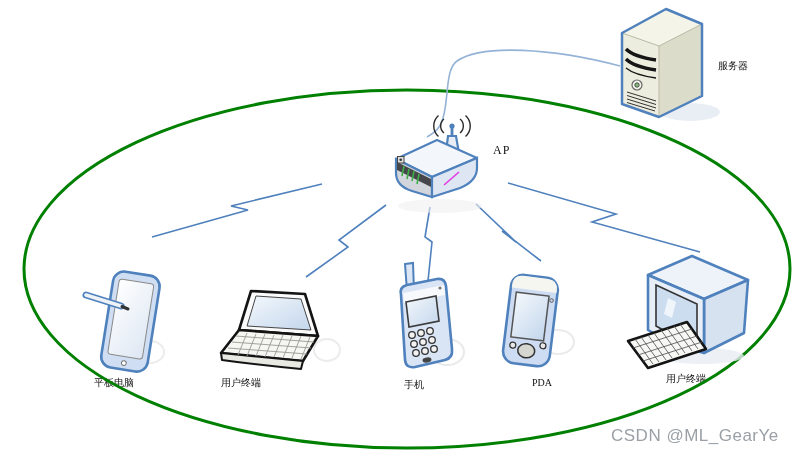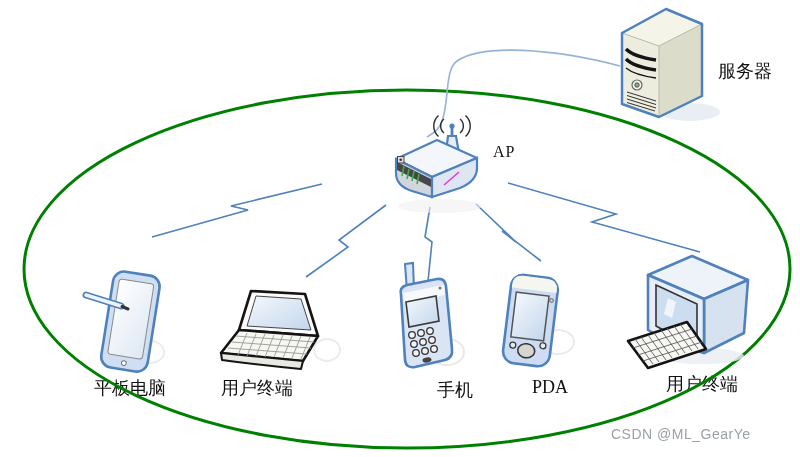--- a/index.html
+++ b/index.html
@@ -1,33 +1,33 @@
 <!DOCTYPE html>
 <html lang="zh"><head>
 <meta charset="utf-8">
 <style>
   html,body{margin:0;padding:0;background:#fff;}
   #canvas{position:relative;width:800px;height:457px;background:#ffffff;overflow:hidden;
           font-family:"Liberation Serif","DejaVu Serif",serif;}
-  .label{position:absolute;font-size:18px;color:#111;white-space:nowrap;z-index:1;}
-  .label-ap{font-size:16px;letter-spacing:1px;}
+  .label{position:absolute;font-size:10px;color:#111;white-space:nowrap;z-index:1;}
+  .label-ap{font-size:12px;letter-spacing:1px;}
   #watermark{position:absolute;left:611px;top:426px;font-family:"Liberation Sans","DejaVu Sans",sans-serif;
-             font-size:14px;color:#9aa0a6;letter-spacing:.5px;z-index:1;}
+             font-size:17px;color:#9aa0a6;letter-spacing:.5px;z-index:1;}
   svg#diagram{position:absolute;left:0;top:0;z-index:2;pointer-events:none;}
 </style>
 </head>
 <body>
 
 <div id="canvas">
 
   <div class="label" style="left:718px;top:59px;">服务器</div>
   <div class="label label-ap" style="left:493px;top:143px;">AP</div>
   <div class="label" style="left:94px;top:376px;">平板电脑</div>
   <div class="label" style="left:221px;top:376px;">用户终端</div>
-  <div class="label" style="left:404px;top:378px;margin-left:33px;">手机</div>
+  <div class="label" style="left:404px;top:378px;">手机</div>
   <div class="label" style="left:516px;top:377px;margin-left:16px;">PDA</div>
   <div class="label" style="left:666px;top:372px;">用户终端</div>
   <div id="watermark">CSDN @ML_GearYe</div>
 
   <svg id="diagram" width="800" height="457" viewBox="0 0 800 457">
     <defs>
       <linearGradient id="gradScreen" x1="0" y1="0" x2="1" y2="1">
         <stop offset="0" stop-color="#ffffff"></stop>
           <stop offset="1" stop-color="#dde7f3"></stop>
       </linearGradient>

